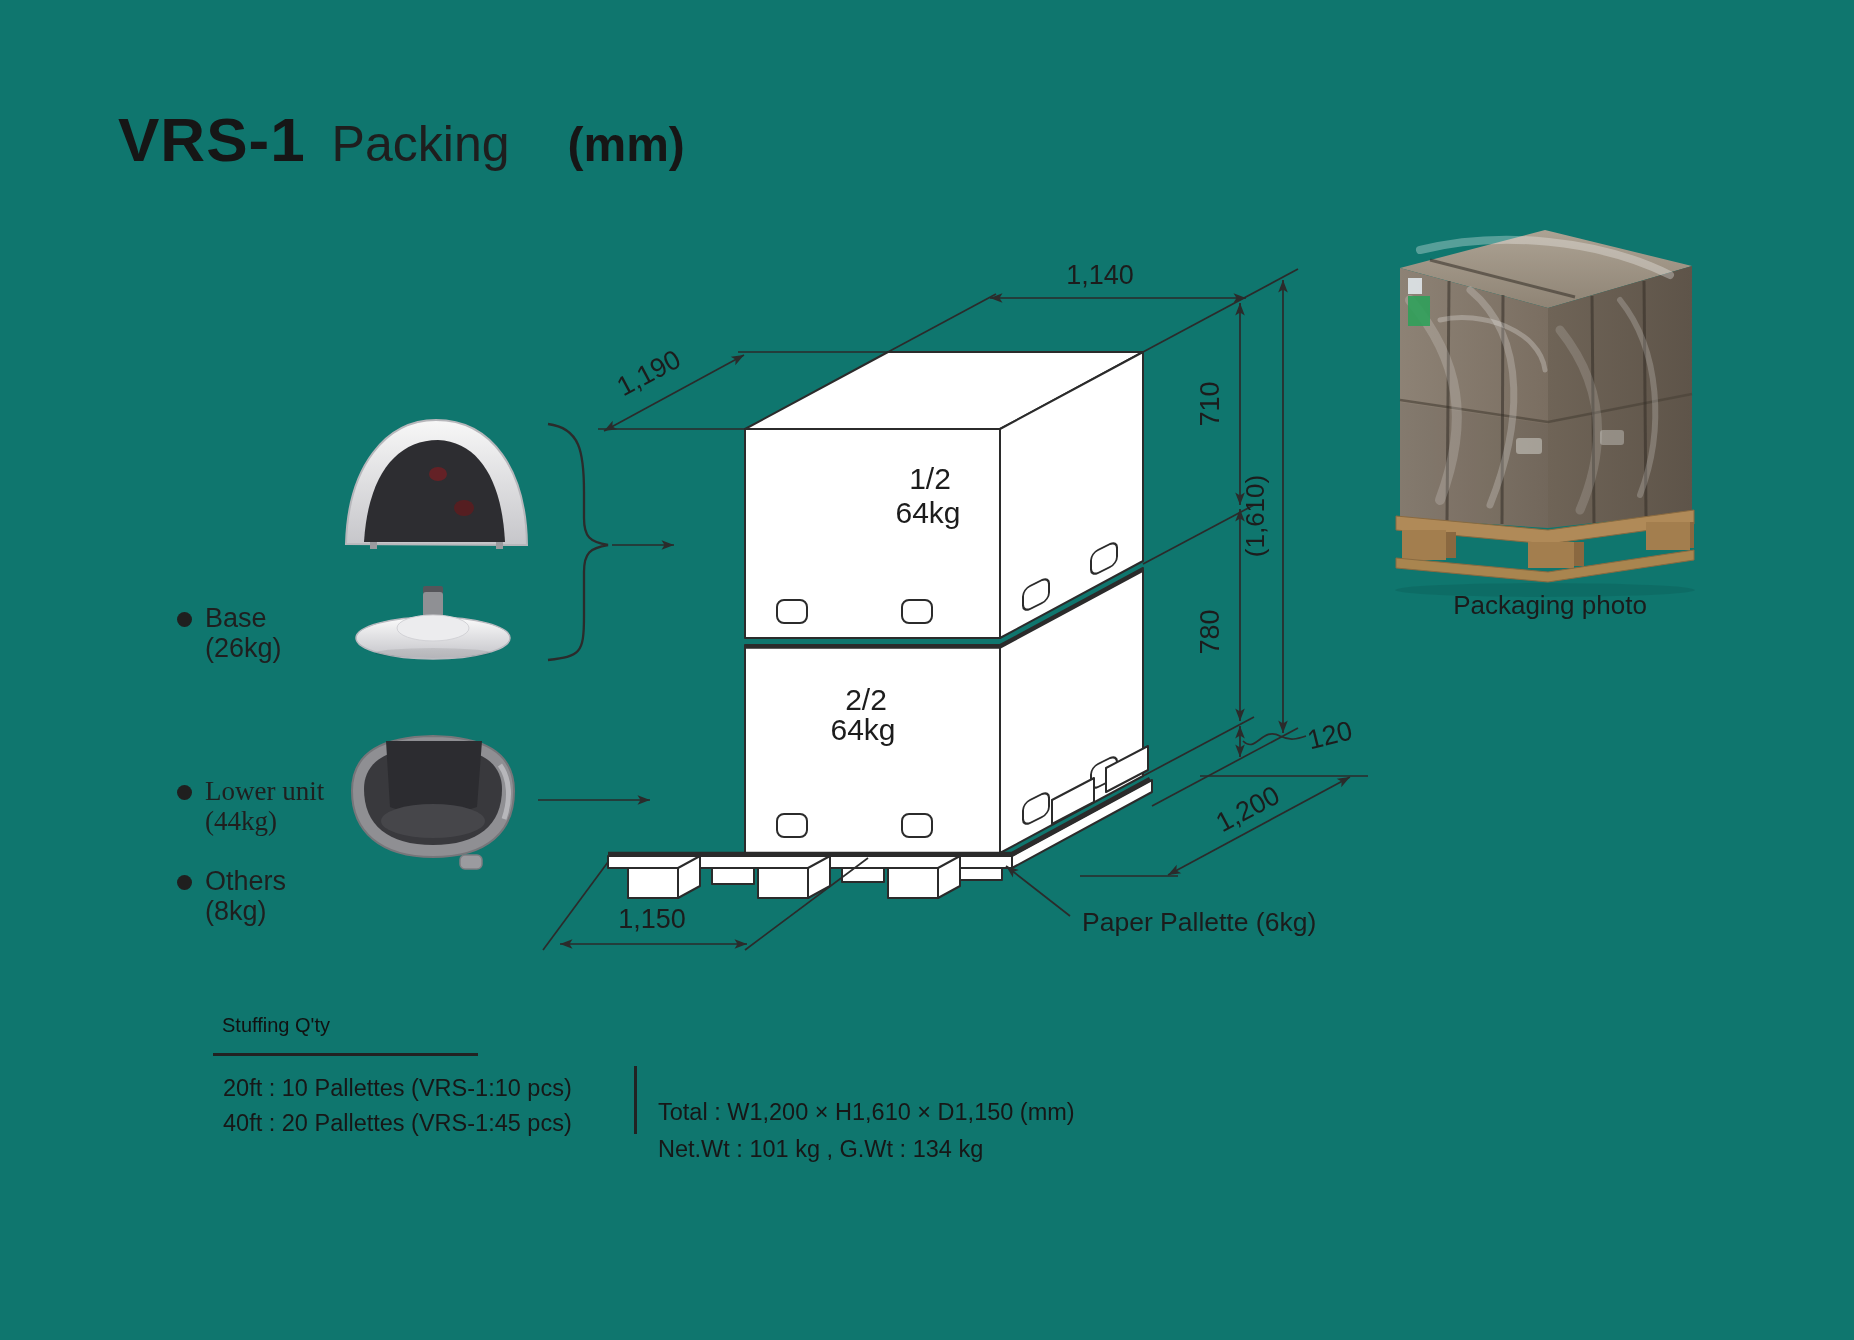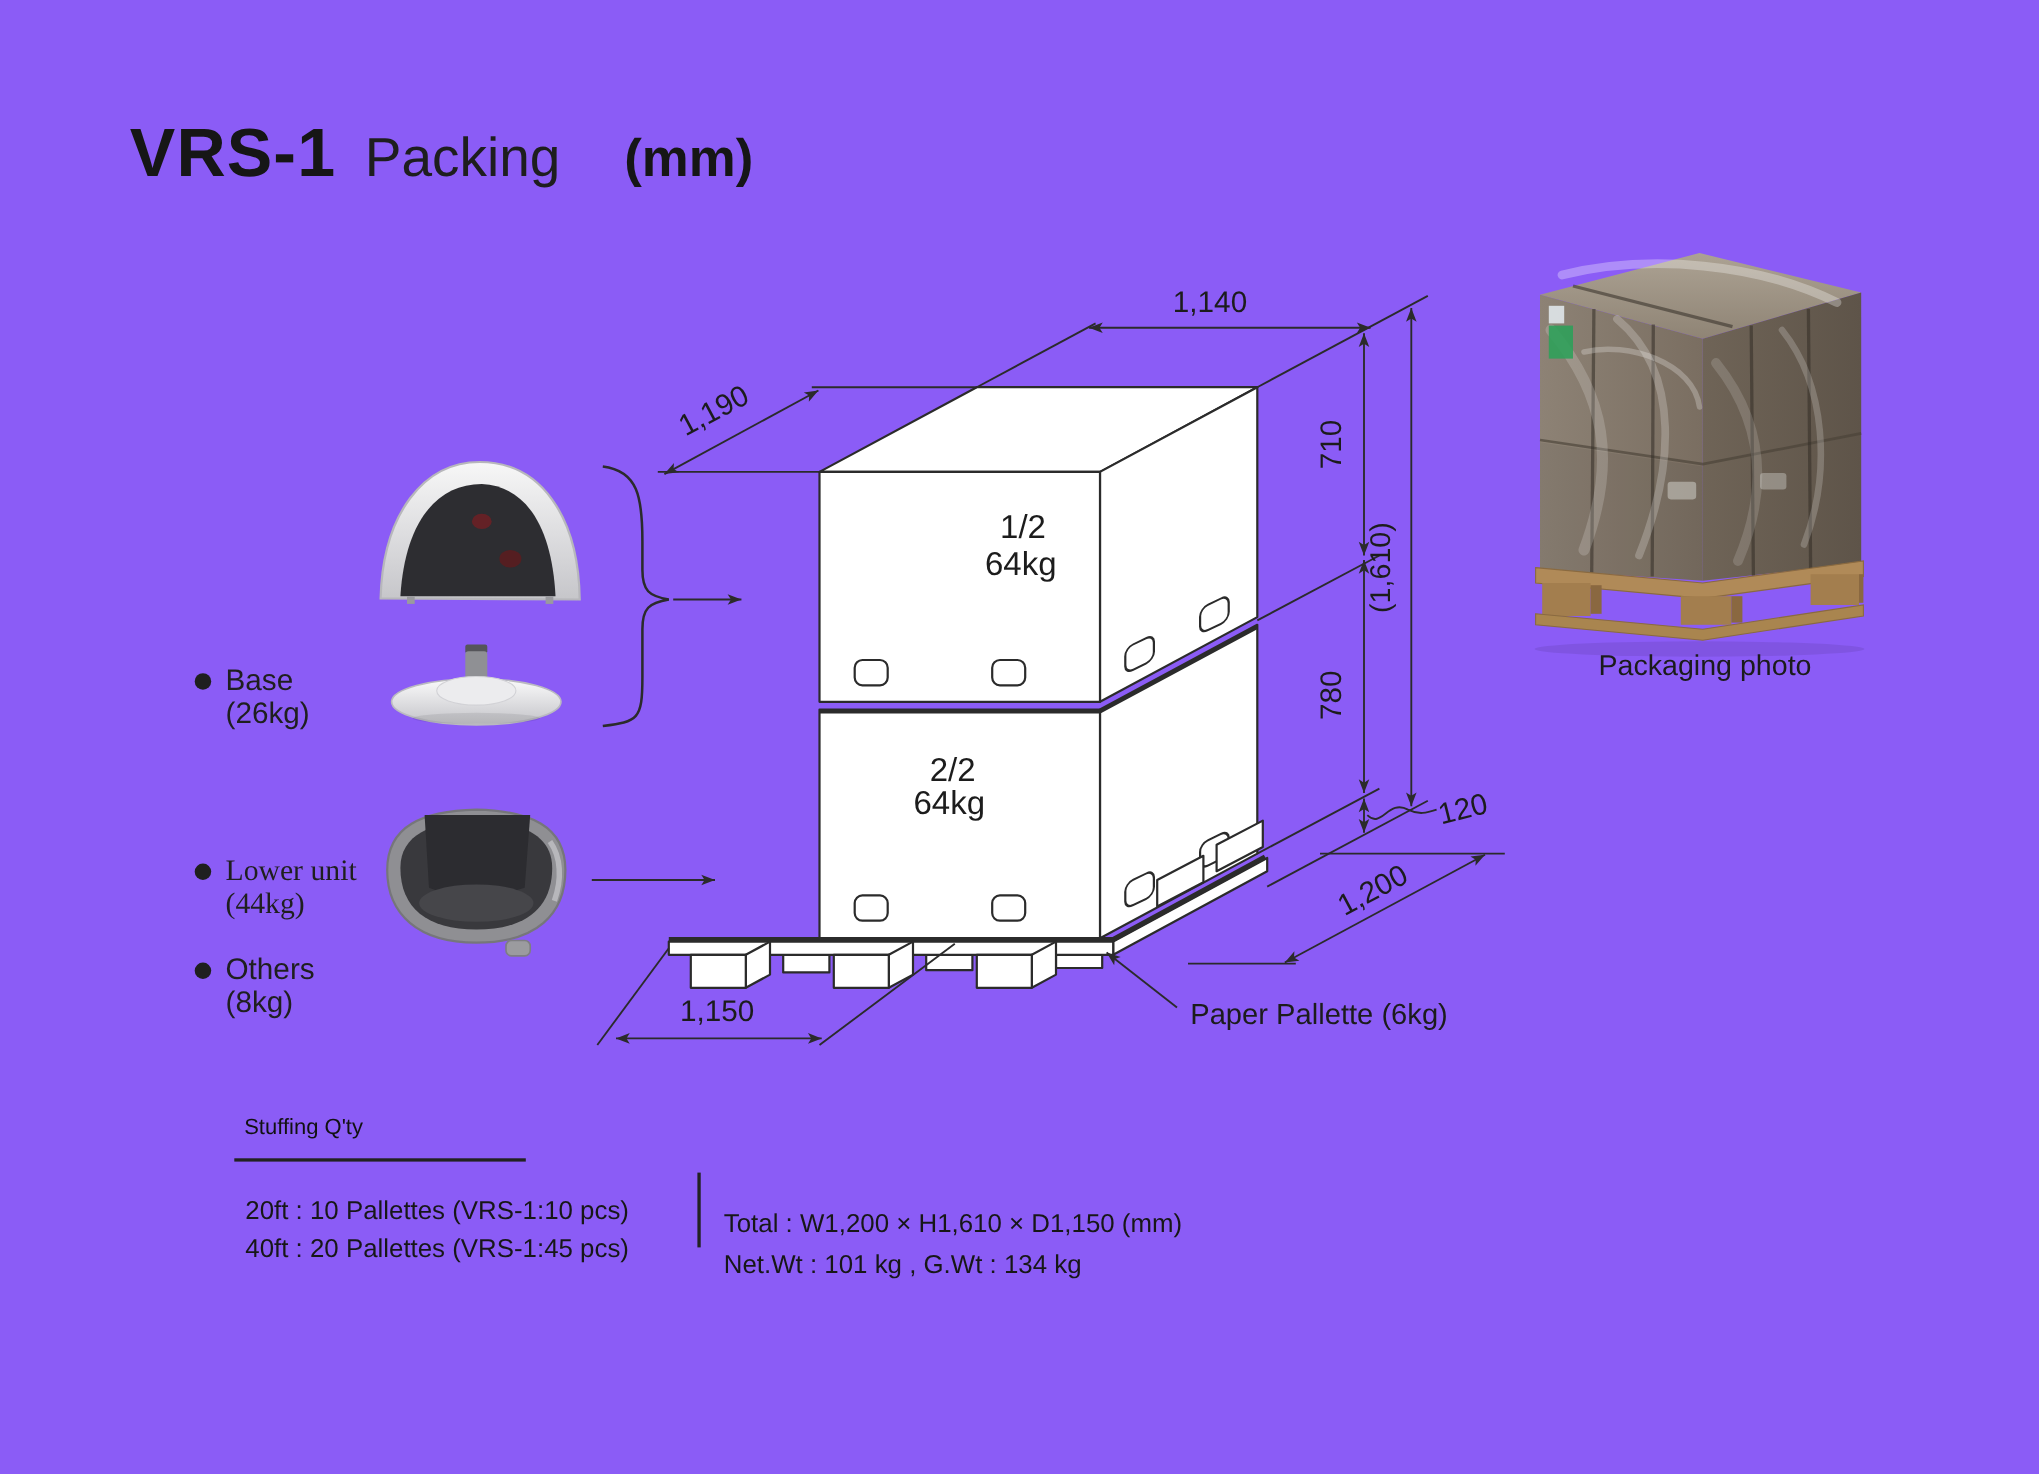--- a/index.html
+++ b/index.html
@@ -1,31 +1,31 @@
 <!DOCTYPE html>
 <html><head>
 <meta charset="utf-8">
 <style>
   html,body{margin:0;padding:0;background:#ffffff;}
-  .page{position:relative;width:1854px;height:1340px;background:#8b5cf6;overflow:hidden;
+  .page{position:relative;width:1854px;height:1340px;background:#0f766e;overflow:hidden;
         font-family:"Liberation Sans", sans-serif;color:#1c1c1c;}
   .abs{position:absolute;}
   
   .title-row{position:absolute;left:118px;top:104px;white-space:nowrap;}
   .title-model{font-size:62px;font-weight:bold;letter-spacing:1px;color:#161616;}
   .title-word{font-size:50px;font-weight:400;color:#1e1e1e;margin-left:26px;}
   .title-unit{font-size:48px;font-weight:bold;color:#161616;margin-left:58px;}
   
   .comp-item{position:absolute;left:177px;width:220px;}
   .comp-bullet{position:absolute;left:0;top:9px;width:15px;height:15px;border-radius:50%;background:#1f1f1f;}
   .comp-text{margin-left:28px;font-size:27px;line-height:30px;color:#1f1f1f;}
   
   .stuff-heading{position:absolute;left:222px;top:1014px;font-size:20px;color:#111;}
   .stuff-underline{position:absolute;left:213px;top:1053px;width:265px;height:3px;background:#222;}
-  .stuff-rows{position:absolute;left:223px;top:1071px;font-size:23.5px;line-height:35px;color:#171717;margin-top:12px;}
+  .stuff-rows{position:absolute;left:223px;top:1071px;font-size:23.5px;line-height:35px;color:#171717;}
   .stuff-divider{position:absolute;left:634px;top:1066px;width:3px;height:68px;background:#222;}
   .stuff-totals{position:absolute;left:658px;top:1094px;font-size:23.5px;line-height:37px;color:#171717;}
   .photo-caption{position:absolute;left:1385px;top:590px;width:330px;text-align:center;font-size:26px;color:#1b1b1b;}
   svg text{font-family:"Liberation Sans", sans-serif;}
 </style>
 </head>
 <body>
 
 <div class="page">
 

